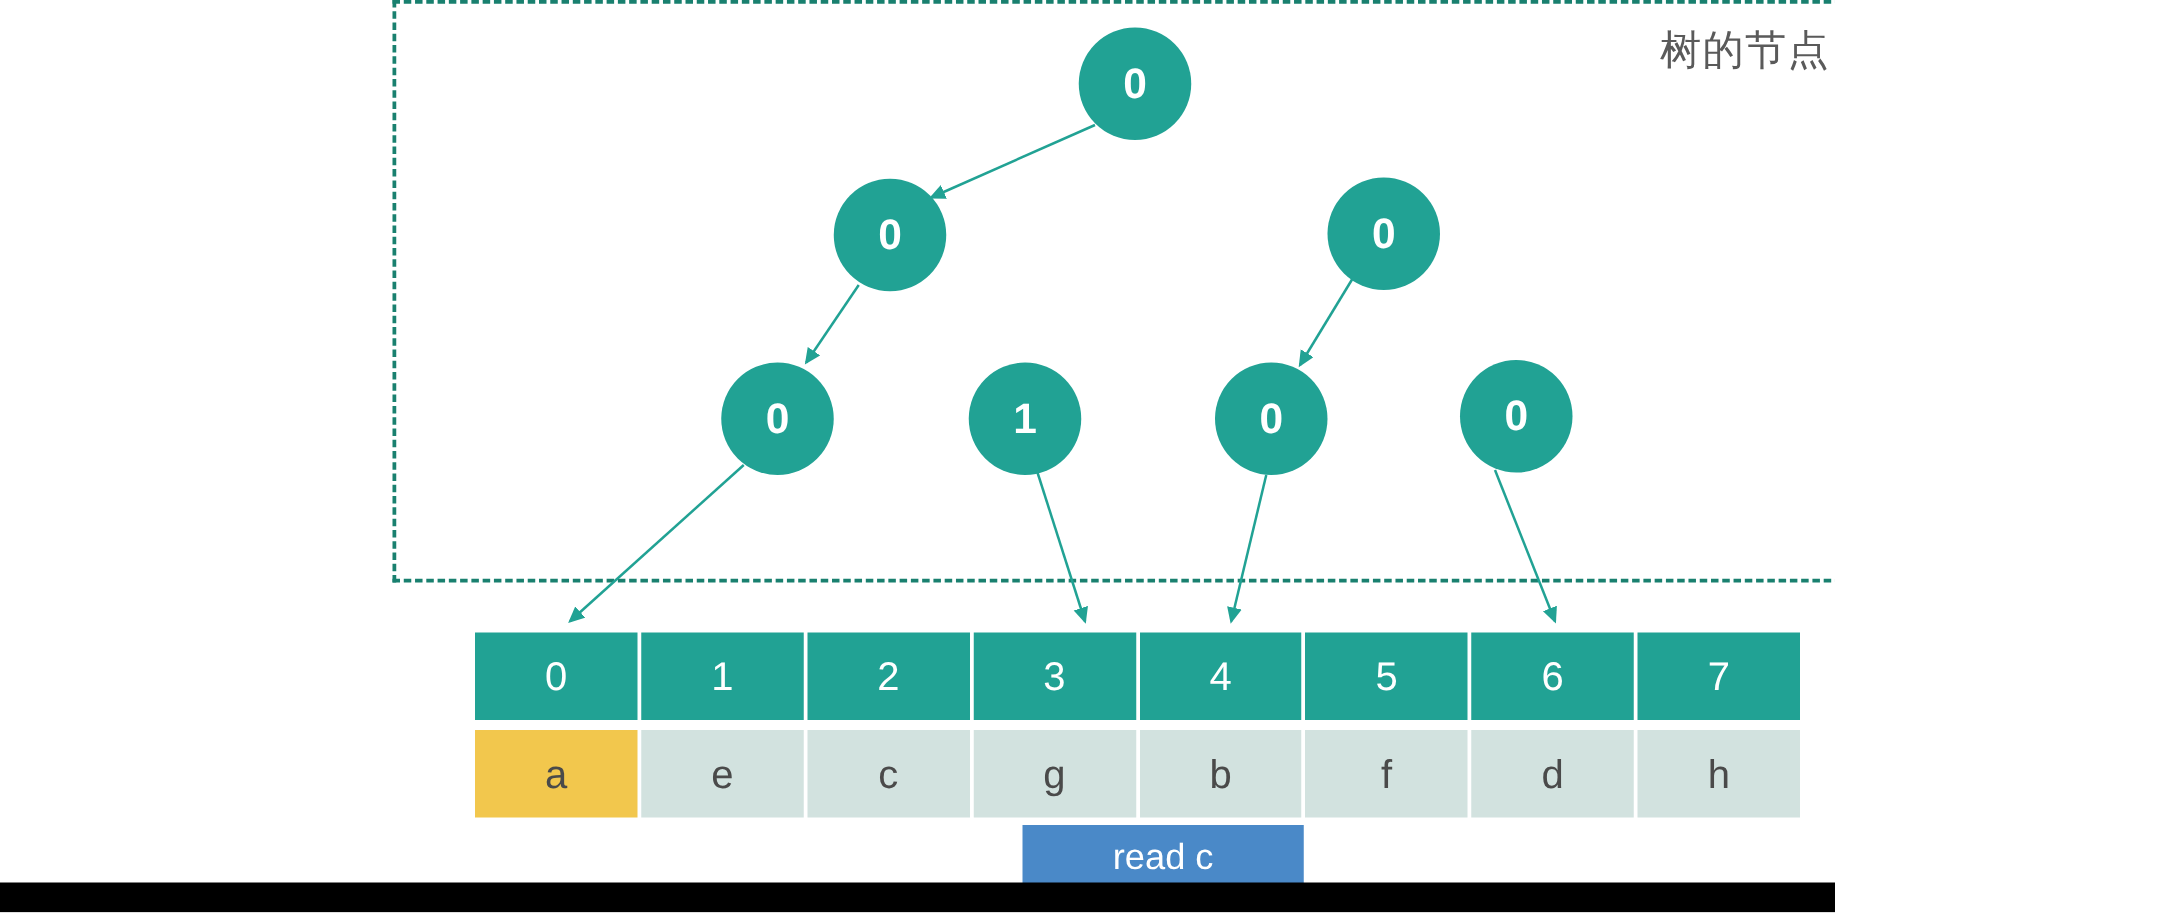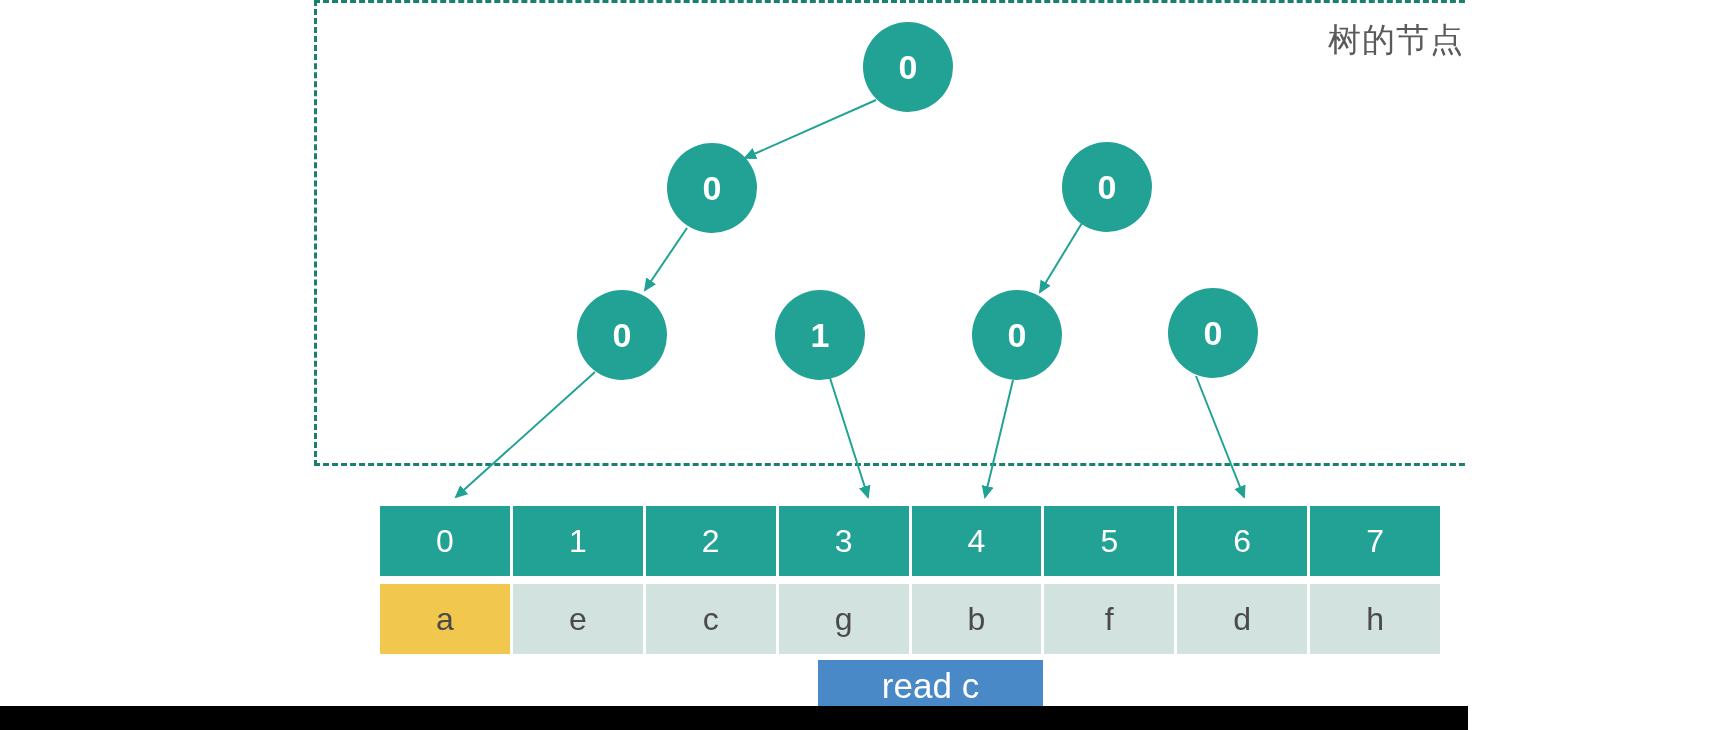--- a/index.html
+++ b/index.html
@@ -122,21 +122,21 @@
     position: absolute;
     left: 818px;
     top: 660px;
     width: 225px;
     height: 52px;
     background: #4a89c8;
     color: #ffffff;
     display: flex;
     align-items: center;
     justify-content: center;
-    font-size: 35px;
+    font-size: 29px;
     box-sizing: border-box;
   }
 
   
   #watermark {
     position: absolute;
     left: 1468px;
     top: 642px;
     width: 228px;
     height: 56px;

